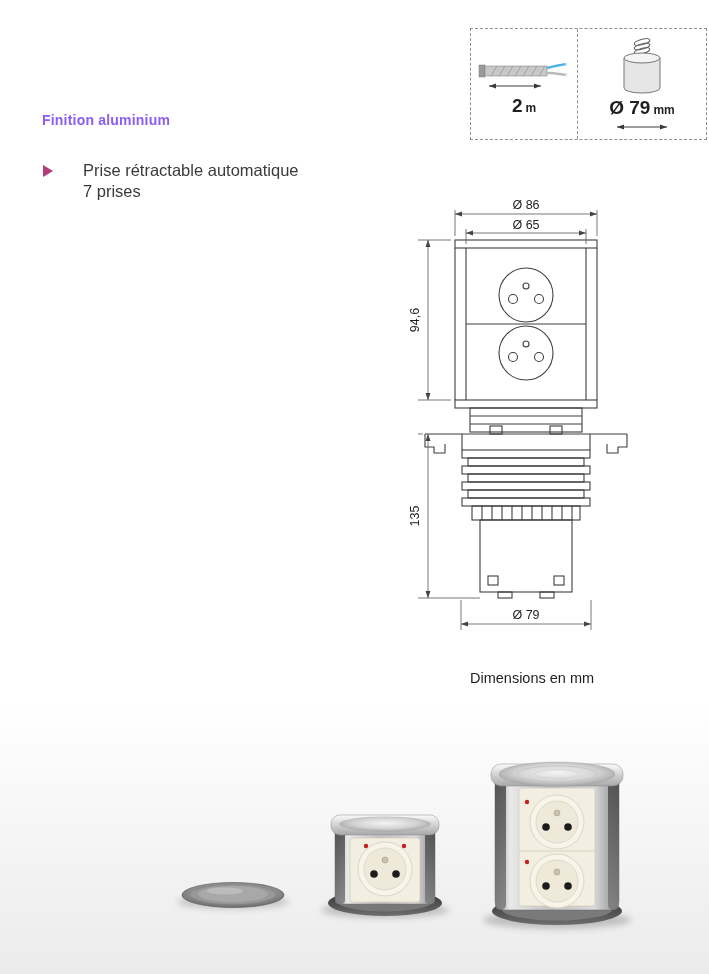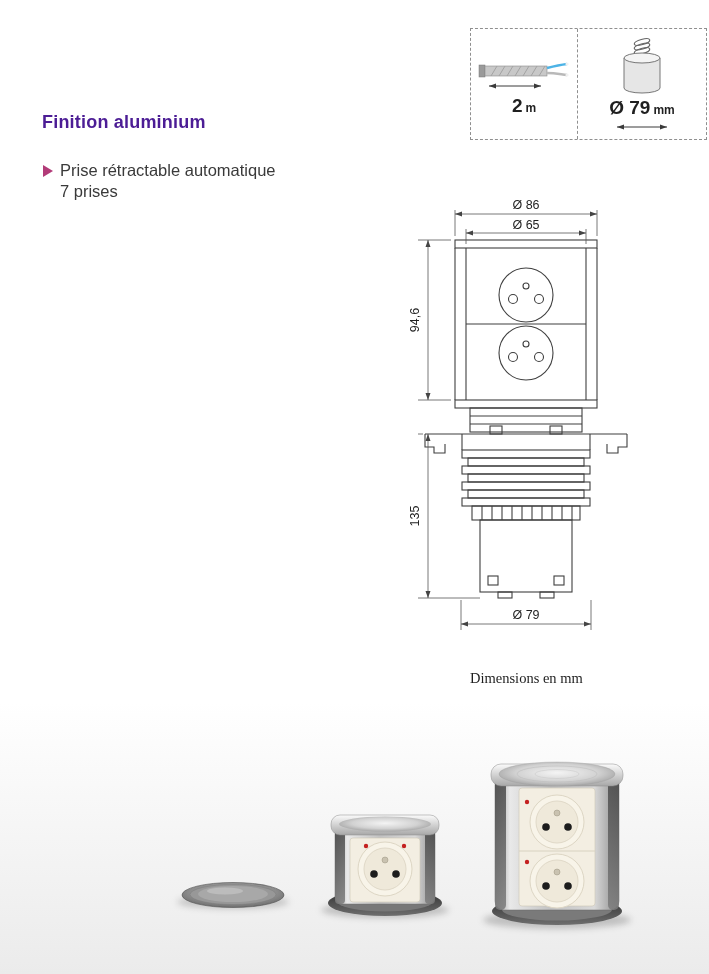--- a/index.html
+++ b/index.html
@@ -7,39 +7,39 @@
   .page {
     position:relative; width:709px; height:974px; background:#ffffff;
     font-family:"Liberation Sans", sans-serif; overflow:hidden;
   }
   .floor {
     position:absolute; left:0; top:702px; width:709px; height:272px;
     background:linear-gradient(180deg,#ffffff 0%,#f4f4f4 55%,#ebebeb 100%);
   }
   .title {
     position:absolute; left:42px; top:112px;
-    font-size:18px; font-weight:bold; color:#4c1d95; letter-spacing:.2px;
-  }
-  .feature { position:absolute; left:42px; top:160px; display:flex; gap:6px; }
+    font-size:14px; font-weight:bold; color:#8b5cf6; letter-spacing:.2px;
+  }
+  .feature { position:absolute; left:42px; top:160px; display:flex; gap:29px; }
   .feature-bullet { margin-top:4px; }
   .feature-text { font-size:16.5px; color:#3a3a3a; line-height:21px; }
   .spec-box {
     position:absolute; left:470px; top:28px; width:237px; height:112px;
     border:1.5px dashed #8f8f8f; display:flex;
   }
   .spec-cell {
     display:flex; flex-direction:column; align-items:center; justify-content:center;
     gap:3px; padding:6px 2px;
   }
   .spec-cell.cable { width:106px; }
   .spec-cell.cyl { flex:1; border-left:1.5px dashed #8f8f8f; }
   .spec-label { display:flex; align-items:baseline; color:#1f1f1f; }
   .spec-label .v { font-size:19px; font-weight:bold; }
   .spec-label .u { font-size:12px; font-weight:bold; margin-left:3px; }
-  .dim-note { position:absolute; left:470px; top:670px; font-size:14.5px; color:#1e1e1e;font-family:Liberation Serif, serif; }
+  .dim-note { position:absolute; left:470px; top:670px; font-size:14.5px; color:#1e1e1e; }
   .tech { position:absolute; left:402px; top:196px; }
   .photo { position:absolute; left:130px; top:730px; }
   svg text { font-family:"Liberation Sans", sans-serif; }
 </style>
 </head>
 <body>
 
 <div class="page">
 
   <div class="title">Finition aluminium</div>

